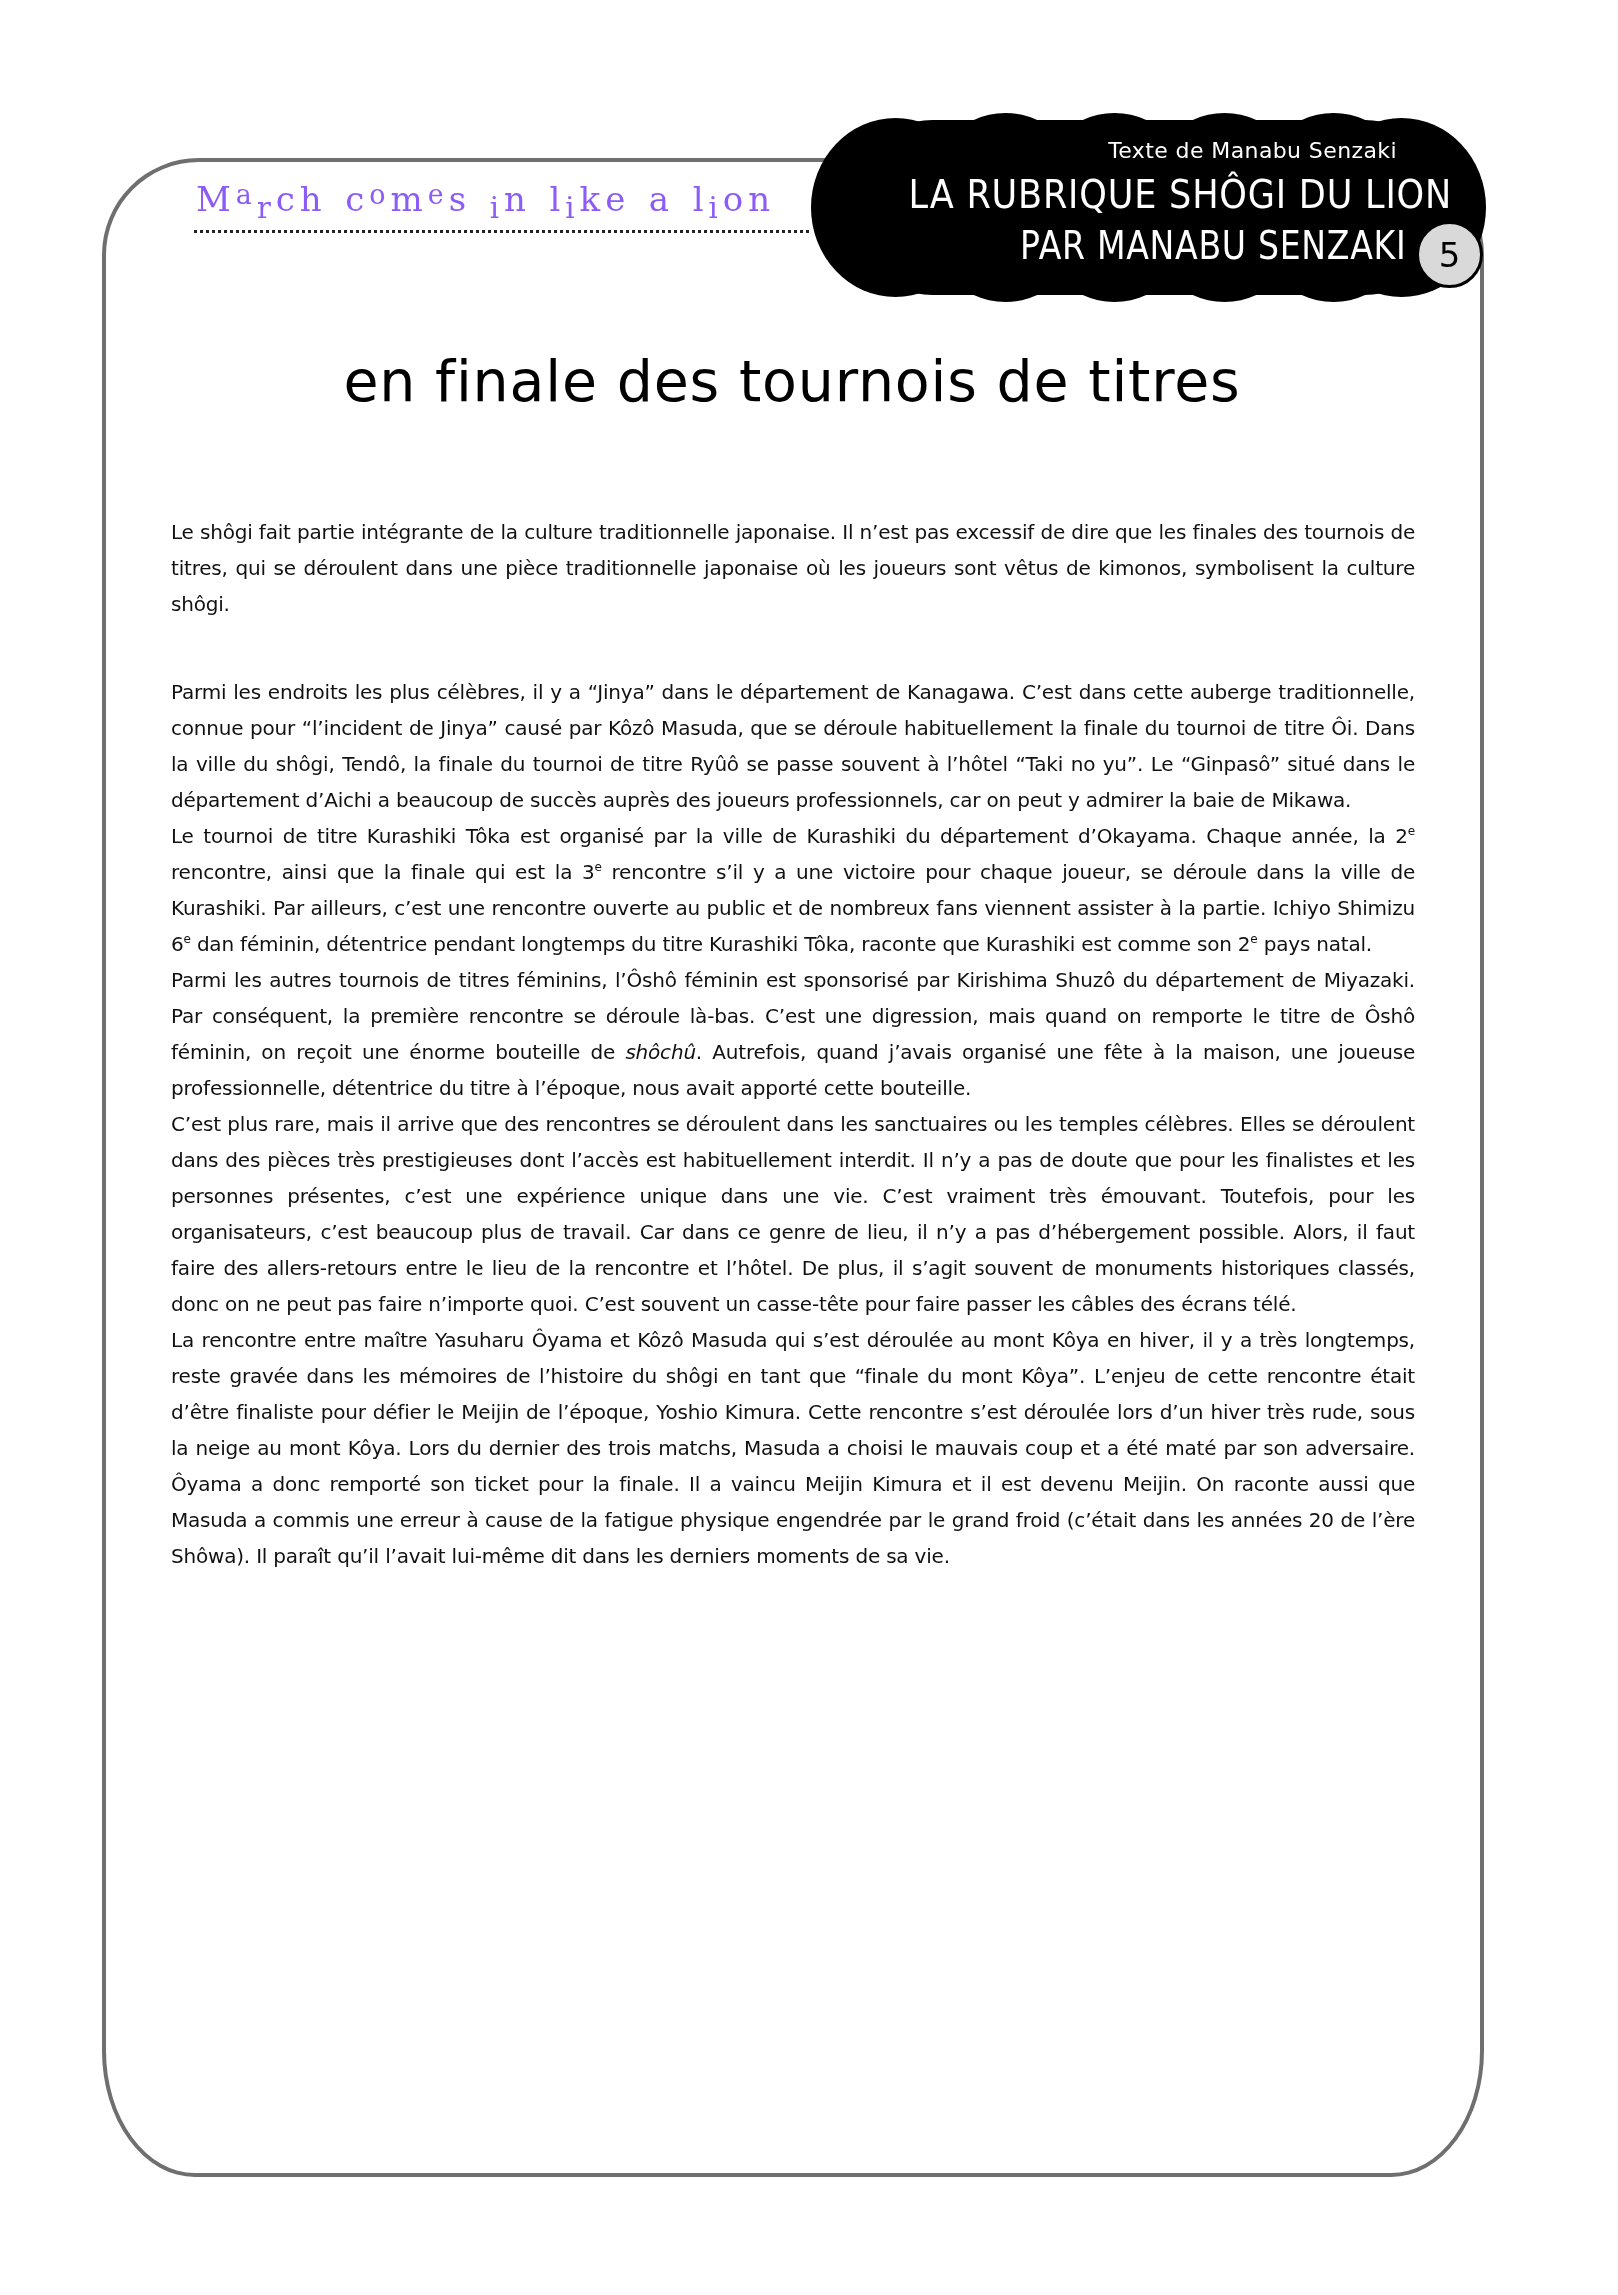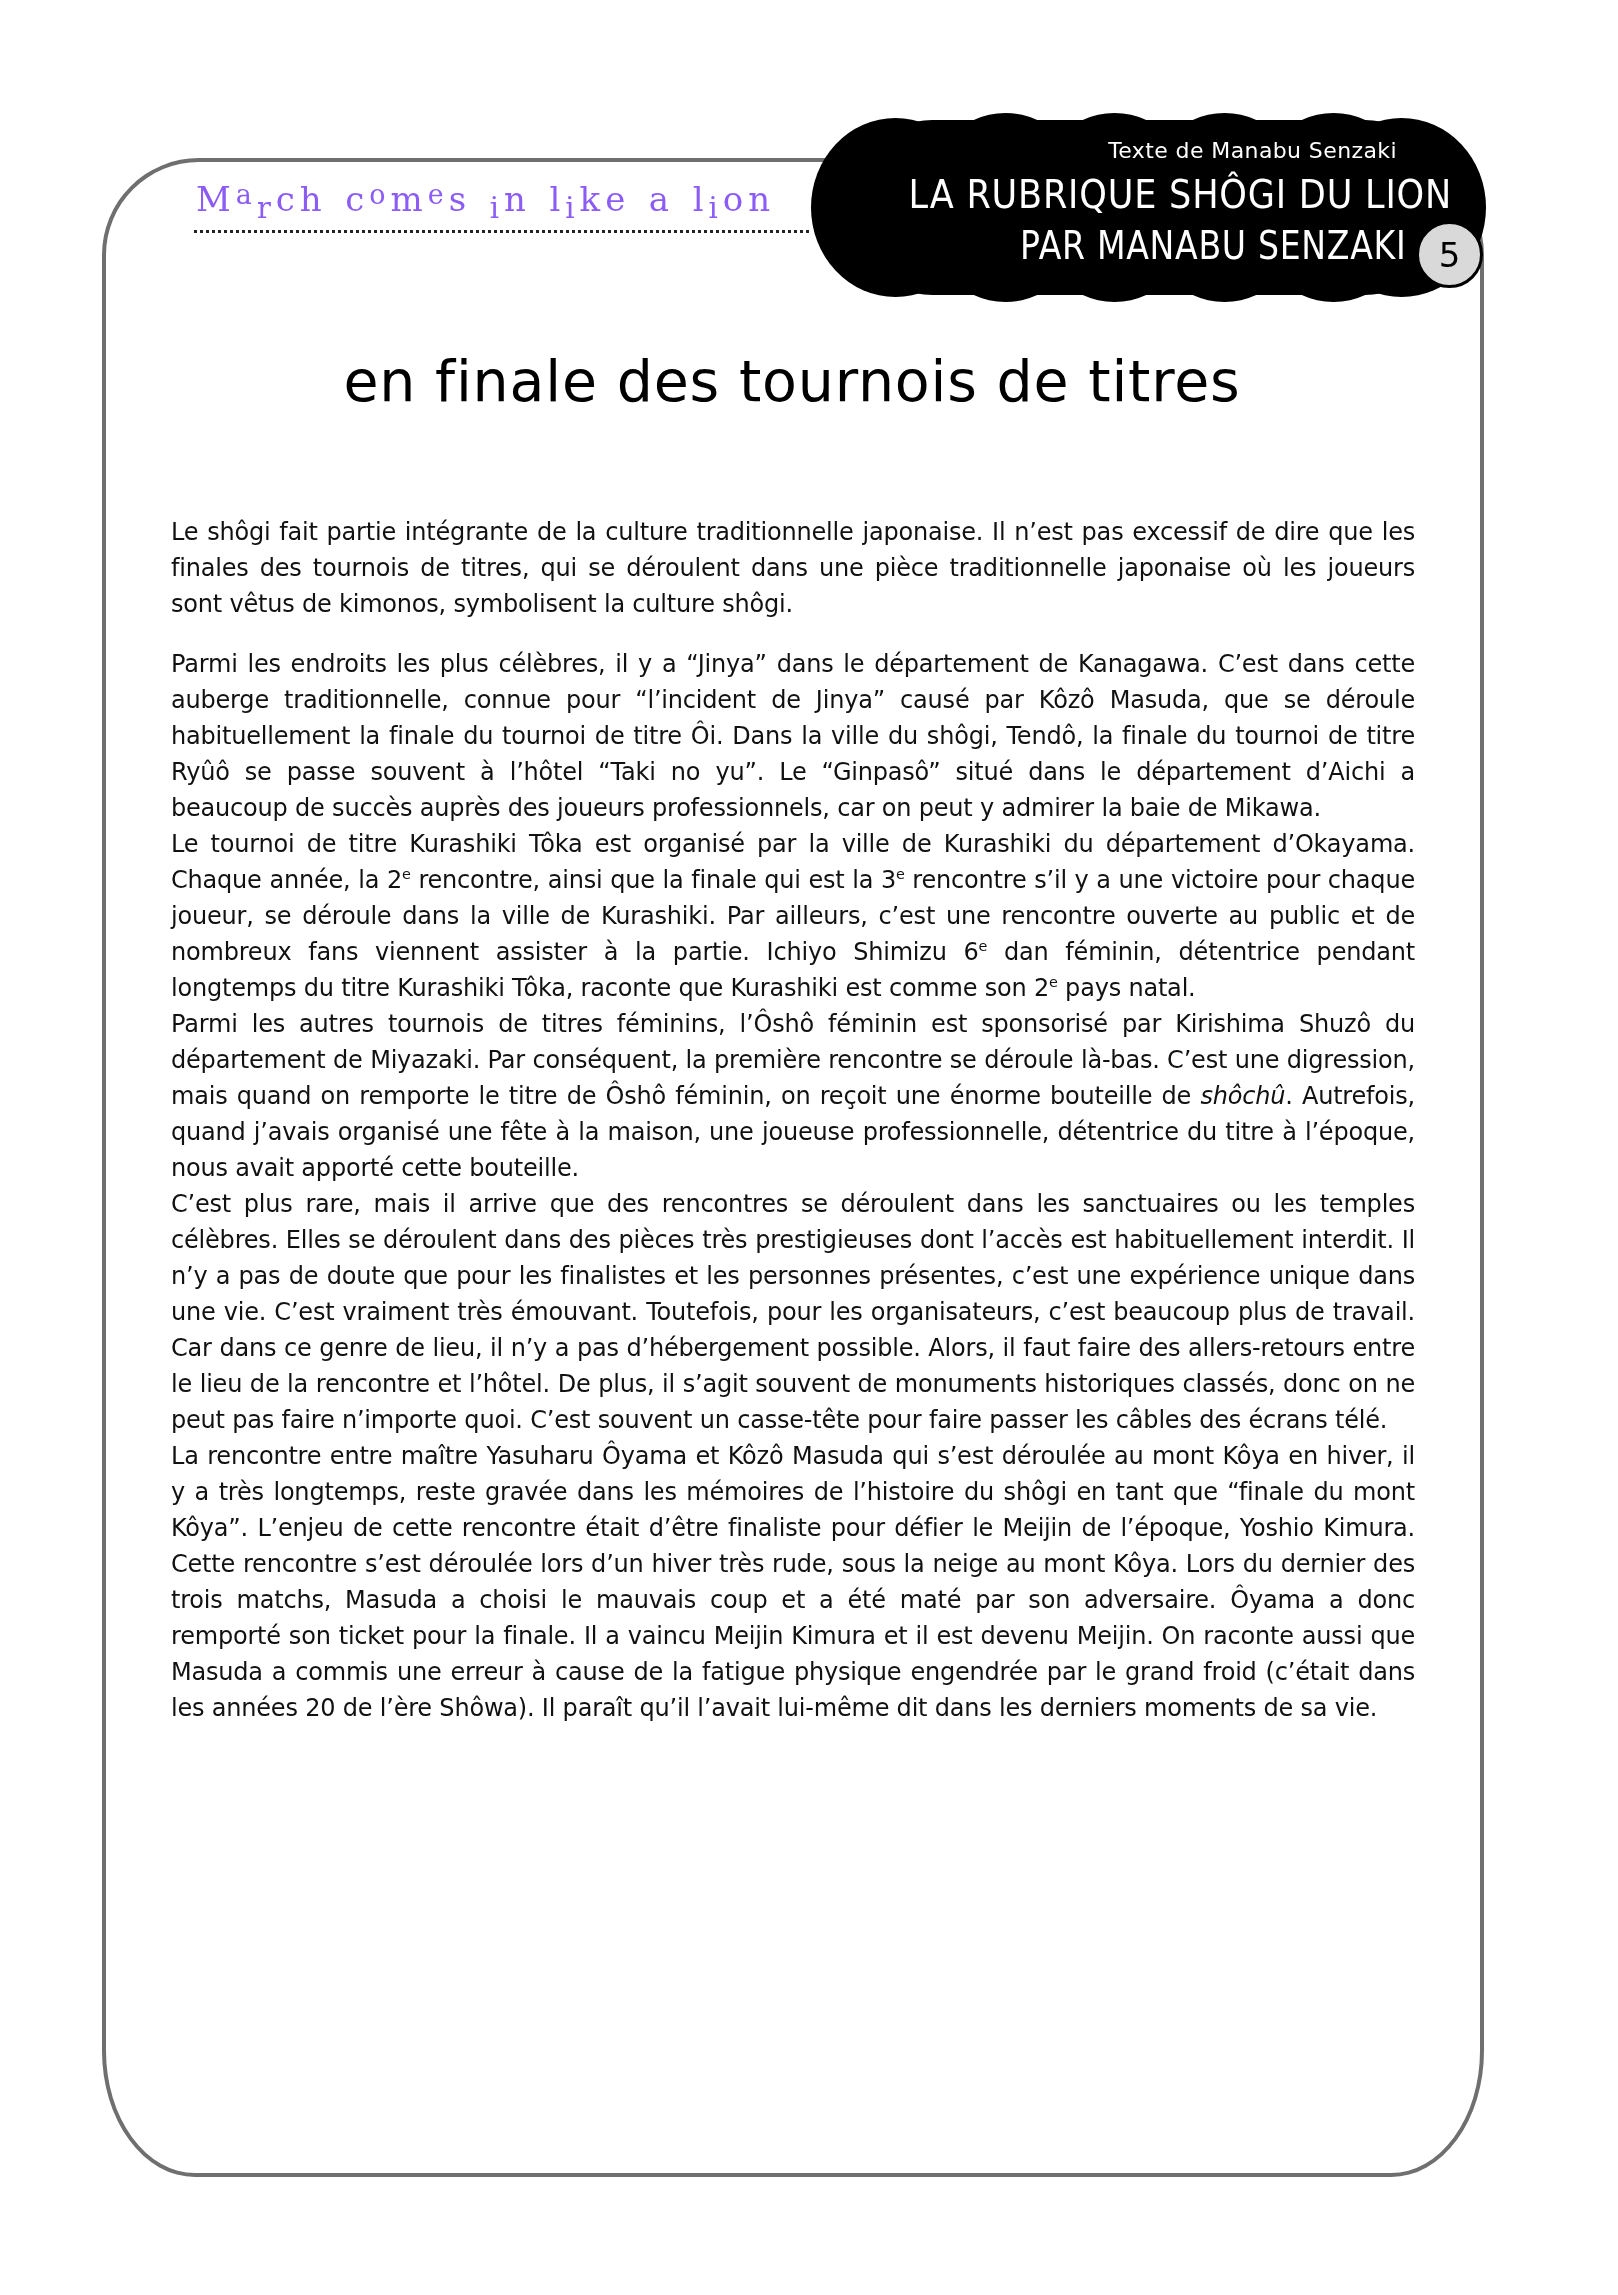--- a/index.html
+++ b/index.html
@@ -48,25 +48,25 @@
   .title {
     position: absolute; left: 126px; top: 346px; width: 1332px; text-align: center;
     font-family: "DejaVu Sans", sans-serif; font-size: 57px; line-height: 71px; color: #000;
     letter-spacing: 0.8px;
   }
   .title div { white-space: nowrap; }
 
   
   .body {
     position: absolute; left: 171px; top: 514px; width: 1244px;
-    font-family: "DejaVu Sans", sans-serif; font-size: 24px; line-height: 36px; color: #111;
+    font-family: "DejaVu Sans", sans-serif; font-size: 20px; line-height: 36px; color: #111;
     text-align: justify; letter-spacing: -0.2px;
   }
   .body p { margin: 0; }
-  .body p.gap-before { margin-top: 24px; }
+  .body p.gap-before { margin-top: 52px; }
   .body em { font-style: italic; }
   sup { font-size: 60%; vertical-align: super; line-height: 0; }
 </style>
 </head>
 <body>
 
 <div class="frame"></div>
 
 <div class="series" id="series"><span>M</span><span class="up">a</span><span class="dn">r</span><span>c</span><span>h</span><span class="gap">&nbsp;</span><span>c</span><span class="up">o</span><span>m</span><span class="up">e</span><span>s</span><span class="gap">&nbsp;</span><span class="dn">i</span><span>n</span><span class="gap">&nbsp;</span><span>l</span><span class="dn">i</span><span>k</span><span>e</span><span class="gap">&nbsp;</span><span>a</span><span class="gap">&nbsp;</span><span>l</span><span class="dn">i</span><span>o</span><span>n</span></div>
 <div class="dotted"></div>

